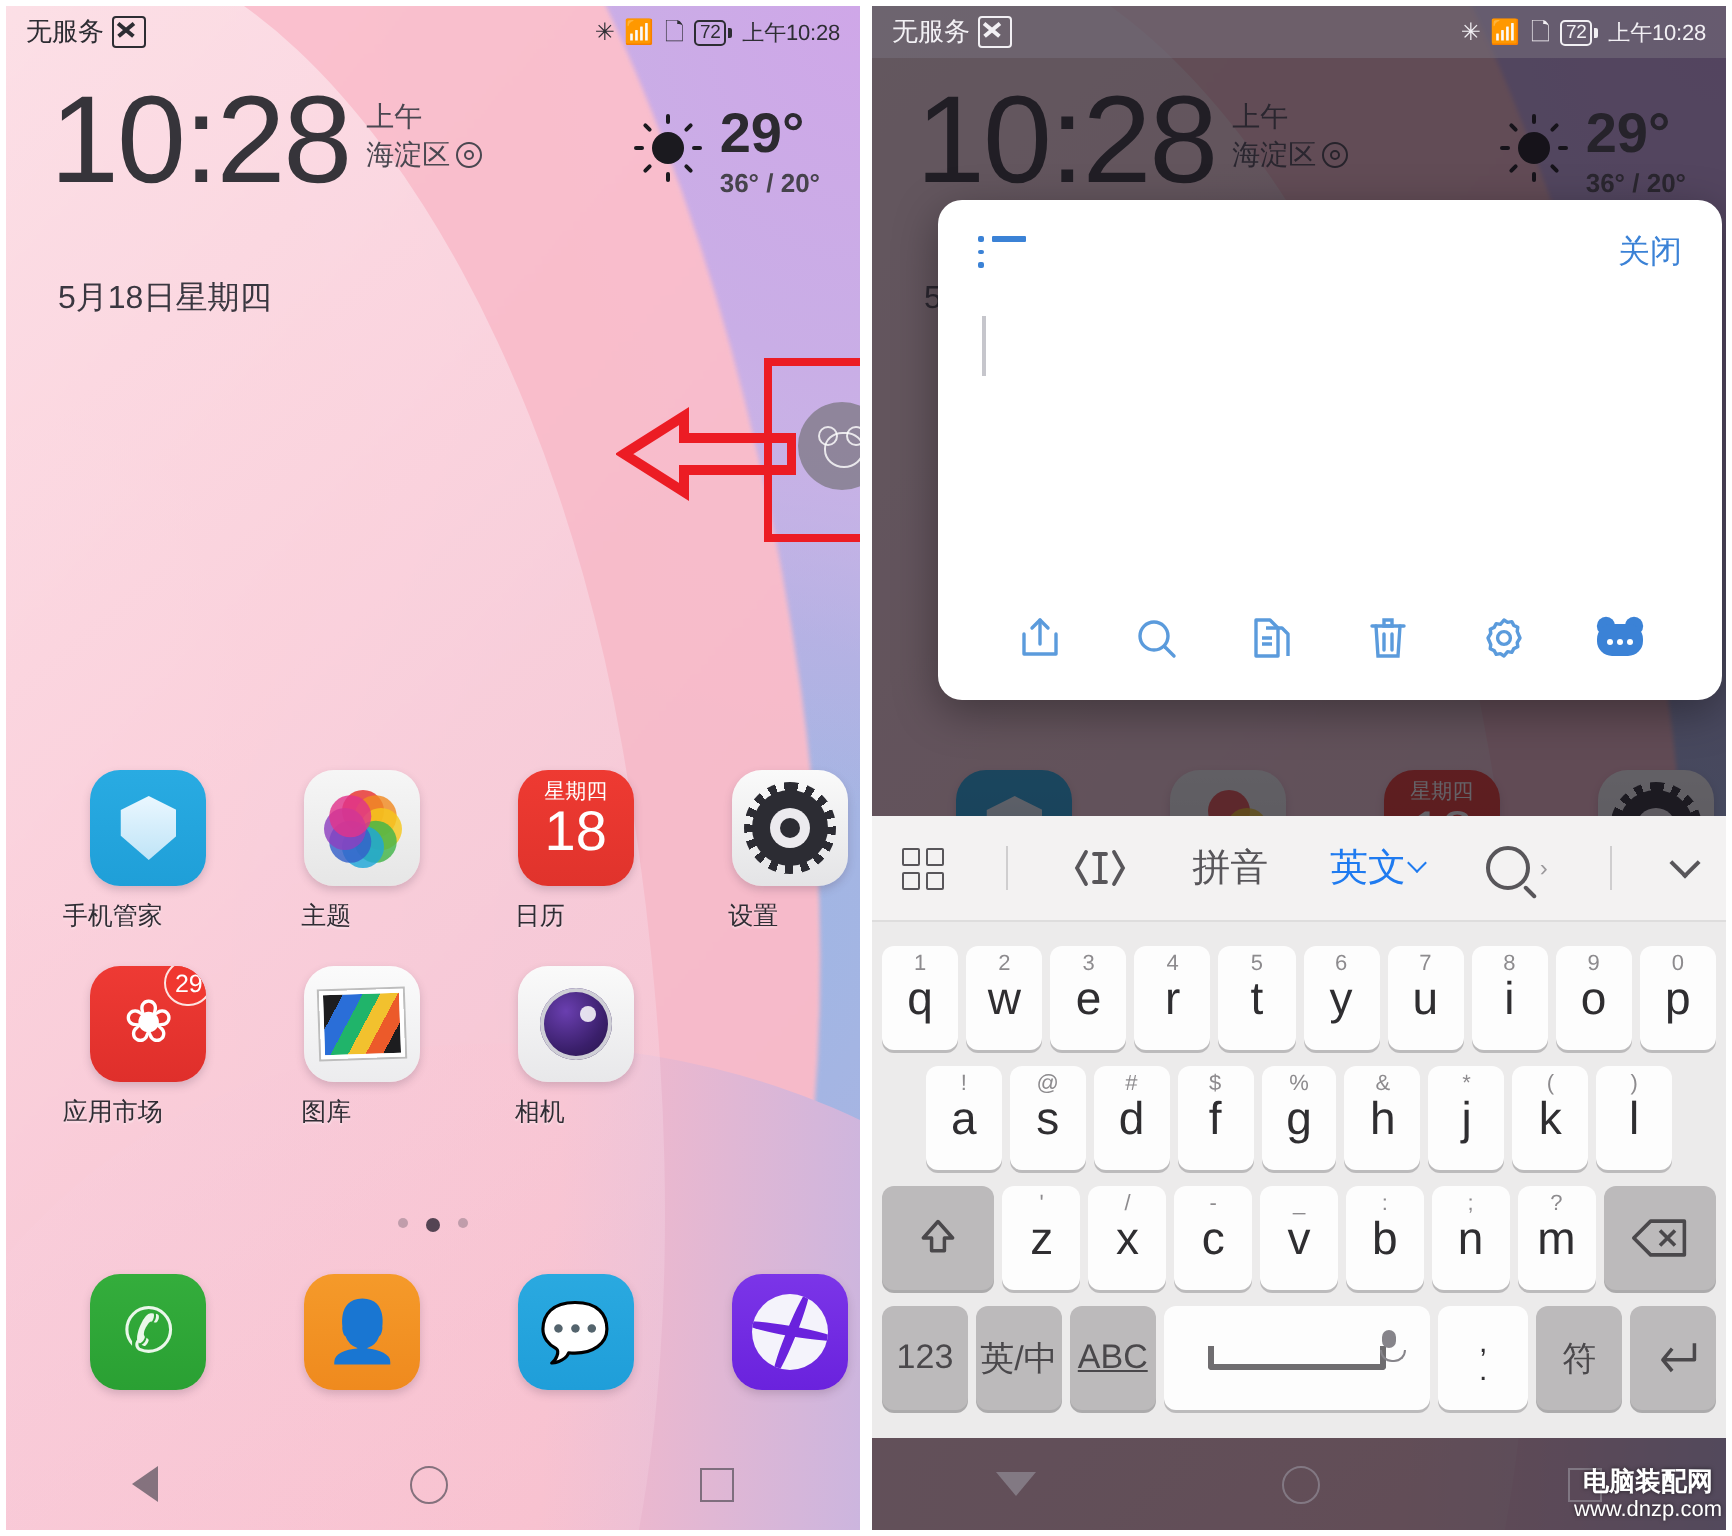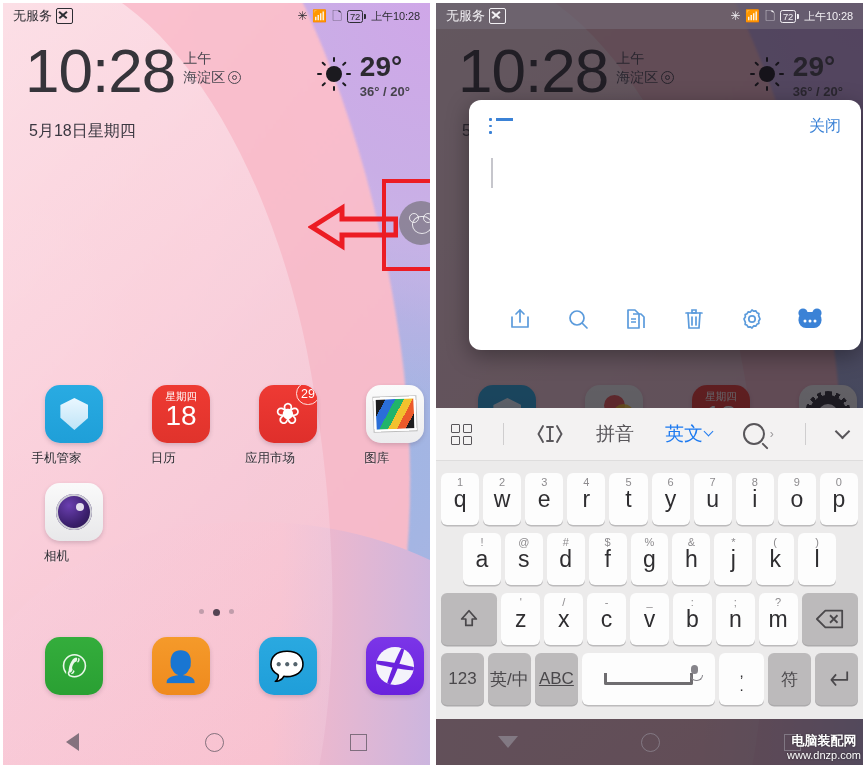--- a/index.html
+++ b/index.html
@@ -52,21 +52,21 @@
   .statusbar.dark .batt-body{border-color:#f2f0f4;}
   .statusbar.dark .batt-cap{background:#f2f0f4;}
 
   
   .clockwrap{position:absolute;left:22px;top:38px;display:flex;align-items:flex-start;justify-content:center;}
   .clock{font-size:62px;line-height:60px;font-weight:200;color:#36343a;letter-spacing:-1px;}
   .clock-side{margin-left:8px;padding-top:8px;font-size:14px;color:#4a4750;line-height:19px;}
   .clock-side .loc{display:flex;align-items:center;gap:3px;}
   .pin{width:11px;height:11px;border:1.4px solid #4a4750;border-radius:50% 50% 50% 50%;position:relative;display:inline-block;}
   .pin:after{content:"";position:absolute;left:3px;top:3px;width:3px;height:3px;border:1.2px solid #4a4750;border-radius:50%;}
-  .datetext{position:absolute;left:26px;top:118px;font-size:16px;color:#3a3740;}
+  .datetext{position:absolute;left:26px;top:136px;font-size:16px;color:#3a3740;}
 
   .weather{position:absolute;right:20px;top:50px;display:flex;align-items:flex-start;gap:9px;}
   .sun{position:relative;width:34px;height:34px;margin-top:4px;}
   .sun-core{position:absolute;left:9px;top:9px;width:16px;height:16px;border-radius:50%;background:#1b1a1f;}
   .ray{position:absolute;left:16px;top:0;width:2px;height:5px;background:#1b1a1f;border-radius:1px;transform-origin:1px 17px;}
   .w-temp{font-size:28px;color:#2c2a30;font-weight:700;line-height:28px;}
   .w-range{font-size:13px;color:#46434c;margin-top:3px;font-weight:bold;}
 
   
   .dimmed .clock{color:#3b383f;}
@@ -248,25 +248,48 @@
     </div>
 
     <div class="appgrid">
       <div class="app">
         <div class="app-icon ic-manager">
             <div class="shield"></div>
           </div>
         <div class="app-label">手机管家</div>
       </div>
       <div class="app">
+        <div class="app-icon ic-theme">
+          <div class="flower">
+            <div class="petal" style="background:#e8322e;transform:rotate(0deg) translate(0,-9px)"></div>
+            <div class="petal" style="background:#f08a22;transform:rotate(45deg) translate(0,-9px)"></div>
+            <div class="petal" style="background:#f5c71d;transform:rotate(90deg) translate(0,-9px)"></div>
+            <div class="petal" style="background:#42b549;transform:rotate(135deg) translate(0,-9px)"></div>
+            <div class="petal" style="background:#1fa7d8;transform:rotate(180deg) translate(0,-9px)"></div>
+            <div class="petal" style="background:#3560c9;transform:rotate(225deg) translate(0,-9px)"></div>
+            <div class="petal" style="background:#8d3fc0;transform:rotate(270deg) translate(0,-9px)"></div>
+            <div class="petal" style="background:#e0338b;transform:rotate(315deg) translate(0,-9px)"></div>
+          </div>
+        </div>
+        <div class="app-label">主题</div>
+      </div>
+      <div class="app">
         <div class="app-icon ic-cal">
           <div class="cal-wd">星期四</div>
           <div class="cal-d">18</div>
         </div>
         <div class="app-label">日历</div>
+      </div>
+      <div class="app">
+        <div class="app-icon ic-settings">
+          <div class="gear">
+              <div class="gear-in"></div>
+            </div>
+        </div>
+        <div class="app-label">设置</div>
       </div>
 
       <div class="app">
         <div class="app-icon ic-market">
           <div class="flower-hw">❀</div>
           <div class="badge">29</div>
         </div>
         <div class="app-label">应用市场</div>
       </div>
       <div class="app">

